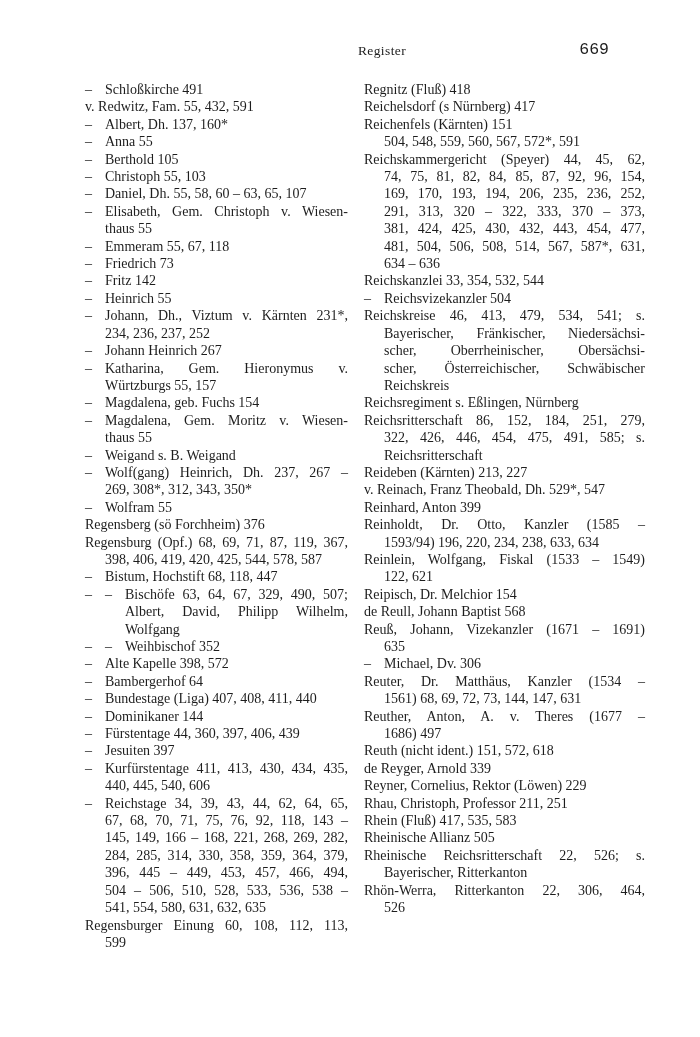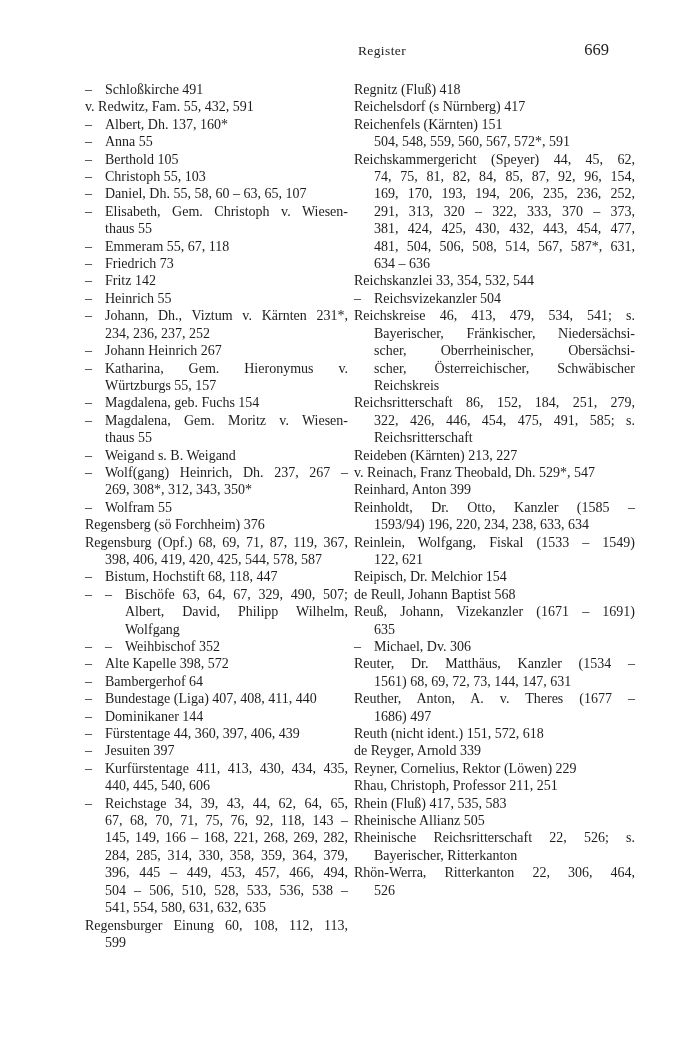--- a/index.html
+++ b/index.html
@@ -28,27 +28,28 @@
     text-align: center;
     font-size: 13.5px;
     letter-spacing: 0.4px;
     margin-left: 32px;
   }
   .page-number {
     position: absolute;
     top: 40px;
     right: 91px;
     font-size: 16.5px;
+    font-family: Liberation Mono, monospace;
   }
   .col {
     position: absolute;
     top: 81px;
   }
   #col-left  { left: 85px;  width: 263px; }
-  #col-right { left: 354px; width: 281px; }
+  #col-right { left: 364px; width: 281px; }
   .entry { margin: 0; padding: 0; }
   .ln {
     font-size: 14px;
     line-height: 17.4px;
     text-align: justify;
     white-space: normal;
   }
   .ln.j { text-align-last: justify; }
   .ind1 { padding-left: 20px; }
   .ind2 { padding-left: 40px; }
@@ -216,20 +217,23 @@
         <div class="ln"><span class="dash">–</span>Reichsvizekanzler 504</div>
       </div>
       <div class="entry">
         <div class="ln j">Reichskreise 46, 413, 479, 534, 541; s.</div>
         <div class="ln j ind1">Bayerischer, Fränkischer, Niedersächsi-</div>
         <div class="ln j ind1">scher, Oberrheinischer, Obersächsi-</div>
         <div class="ln j ind1">scher, Österreichischer, Schwäbischer</div>
         <div class="ln ind1">Reichskreis</div>
       </div>
       <div class="entry">
+        <div class="ln">Reichsregiment s. Eßlingen, Nürnberg</div>
+      </div>
+      <div class="entry">
         <div class="ln j">Reichsritterschaft 86, 152, 184, 251, 279,</div>
         <div class="ln j ind1">322, 426, 446, 454, 475, 491, 585; s.</div>
         <div class="ln ind1">Reichsritterschaft</div>
       </div>
       <div class="entry">
         <div class="ln">Reideben (Kärnten) 213, 227</div>
       </div>
       <div class="entry">
         <div class="ln">v. Reinach, Franz Theobald, Dh. 529*, 547</div>
       </div>

